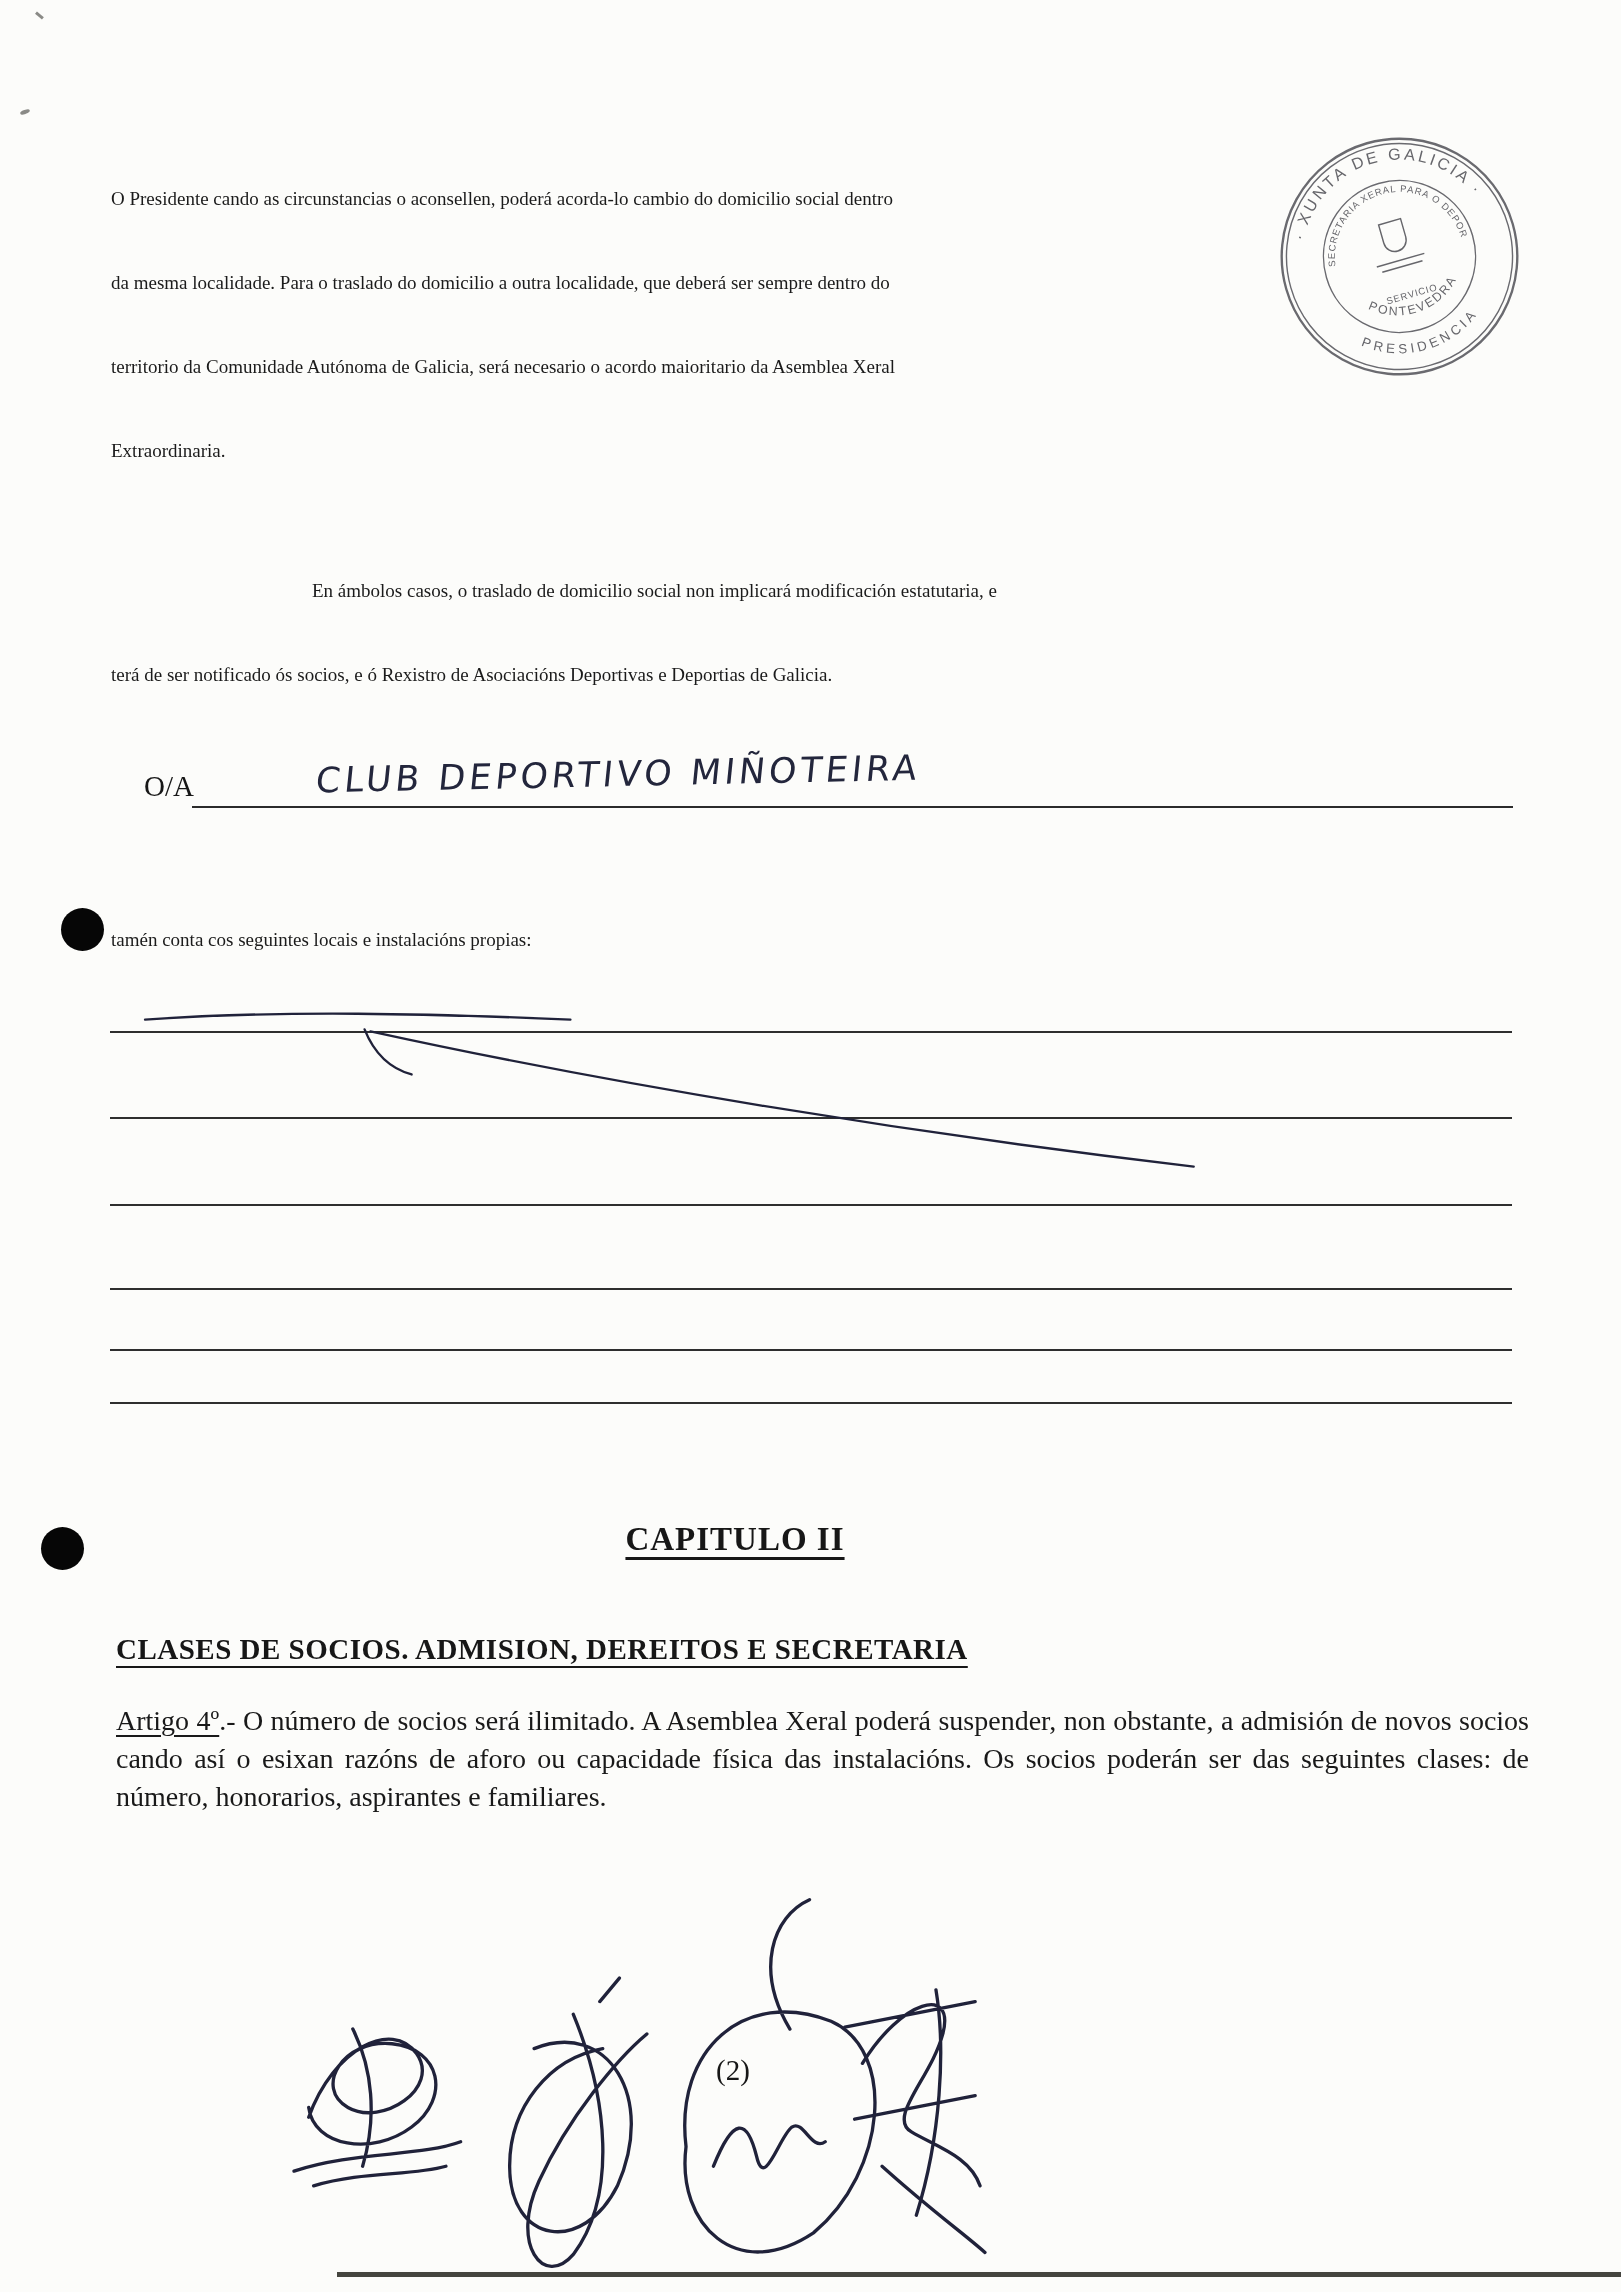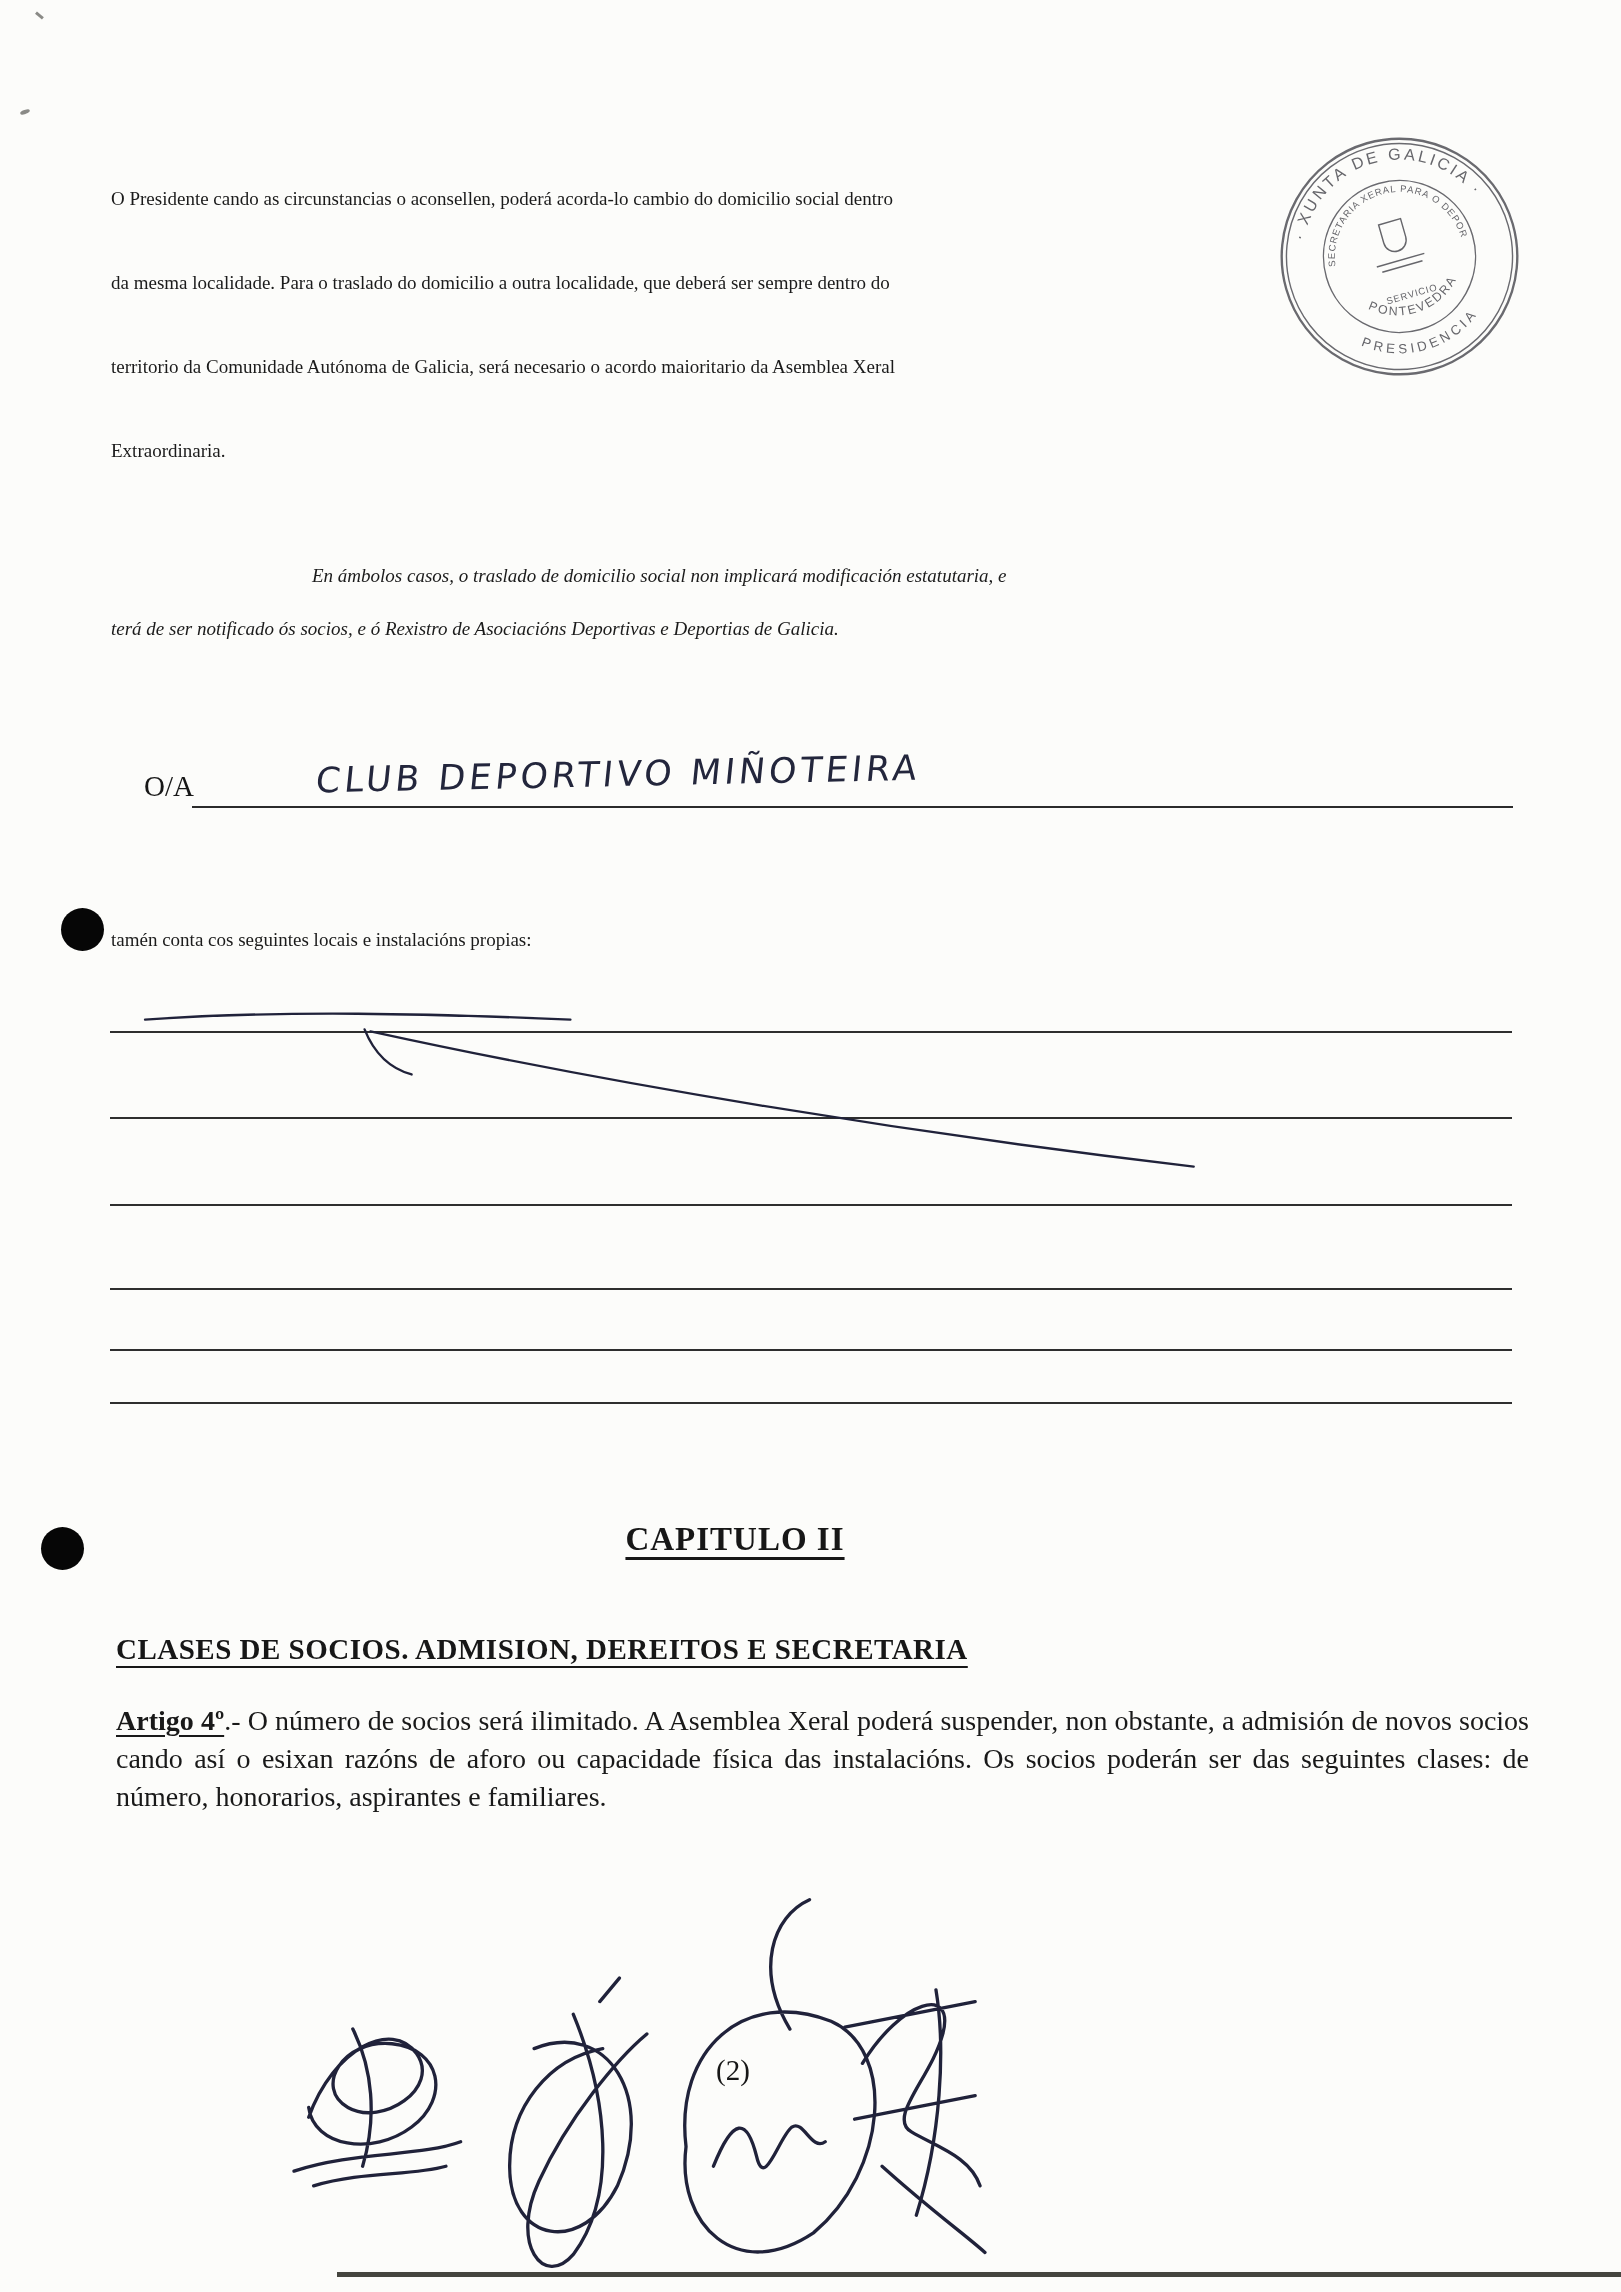--- a/index.html
+++ b/index.html
@@ -4,21 +4,21 @@
 <style>
   html,body{margin:0;padding:0;background:#dededc;}
   .page{
     position:relative;margin:0 auto;width:1621px;height:2293px;
     background:#fcfcfa;overflow:hidden;color:#171717;
     font-family:"Liberation Serif", serif;
   }
   
   .para{position:absolute;margin:0;white-space:pre-line;font-size:19px;color:#1b1b1b;}
   .p1{left:111px;top:157px;width:1470px;line-height:84px;}
-  .p2{left:111px;top:549px;width:1470px;line-height:53px;text-indent:201px;font-style:italic;}
+  .p2{left:111px;top:549px;width:1470px;line-height:84px;text-indent:201px;}
   .p3{left:111px;top:884px;width:1176px;line-height:39px;margin-top:36px;}
   
   .oa-label{position:absolute;left:111px;top:770px;font-size:29px;margin-left:33px;}
   .oa-line{position:absolute;left:192px;top:806px;width:1321px;border-top:2px solid #2b2b2b;}
   .handwritten-club{
     position:absolute;left:316px;top:753px;width:706px;
     font-family:"DejaVu Sans", sans-serif;font-size:35px;letter-spacing:3.9px;
     color:#23263c;transform:rotate(-1.2deg) skewX(-7deg);
   }
   
@@ -35,21 +35,21 @@
   }
   .section{
     position:absolute;left:116px;top:1633px;margin:0;font-size:29px;font-weight:bold;
     letter-spacing:0.5px;text-decoration:underline;text-underline-offset:6.9px;
   }
   
   .article{position:absolute;left:116px;width:1413px;margin:0;font-size:28px;
     line-height:38px;text-align:justify;color:#191919;}
   .art4{top:1702px;}
   .art5{top:1907px;line-height:45px;}
-  .art-label{font-weight:bold;text-decoration:underline;text-underline-offset:4.9px;}
+  .art-label{font-weight:normal;text-decoration:underline;text-underline-offset:4.9px;}
   
   .page-number{position:absolute;left:716px;top:2054px;font-size:29px;}
   
   .stamp{
     position:absolute;left:1276px;top:133px;width:247px;height:247px;
     transform:rotate(-16deg);opacity:.82;mix-blend-mode:multiply;
   }
   .stamp text{font-family:"Liberation Sans", sans-serif;fill:#45454c;}
   
   .ink{position:absolute;left:0;top:0;width:1621px;height:2293px;pointer-events:none;}

